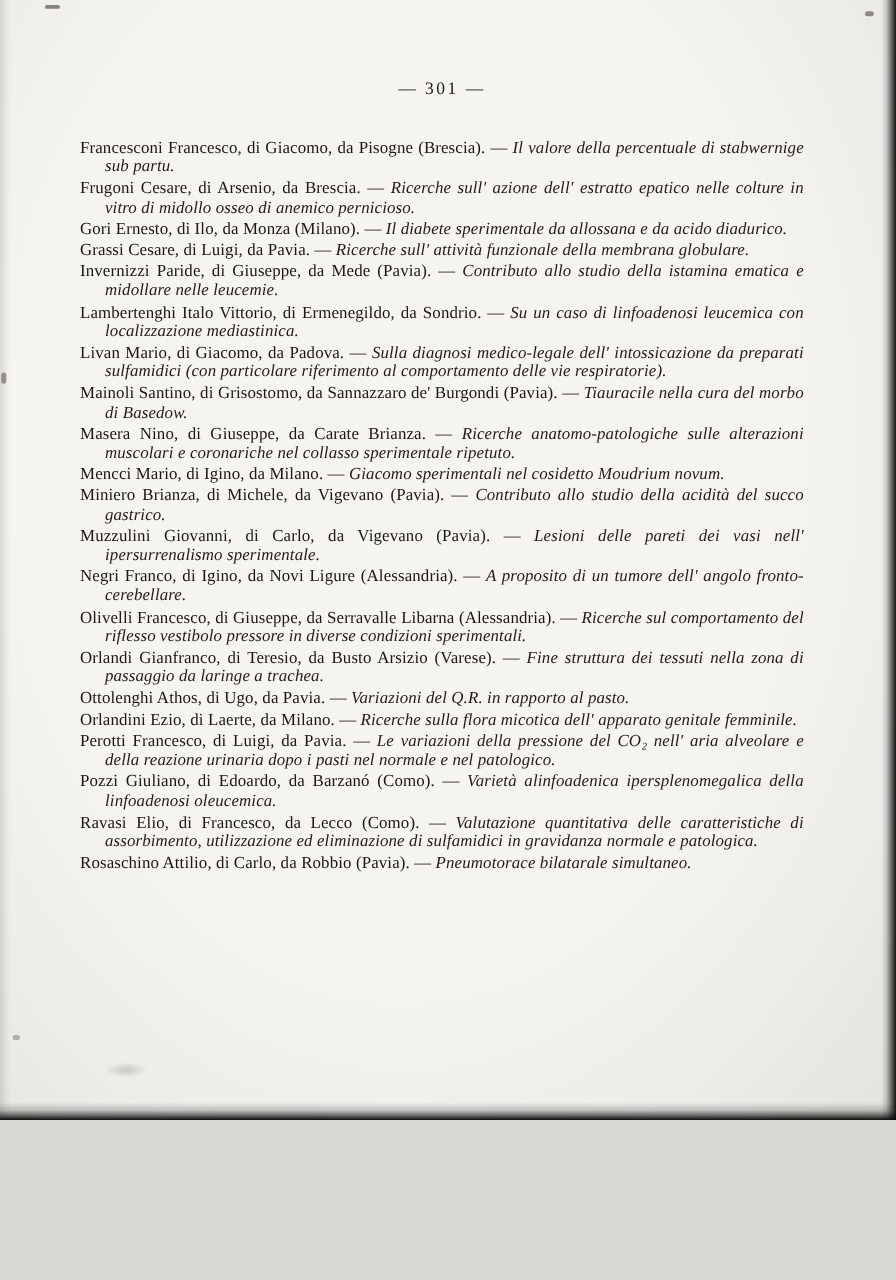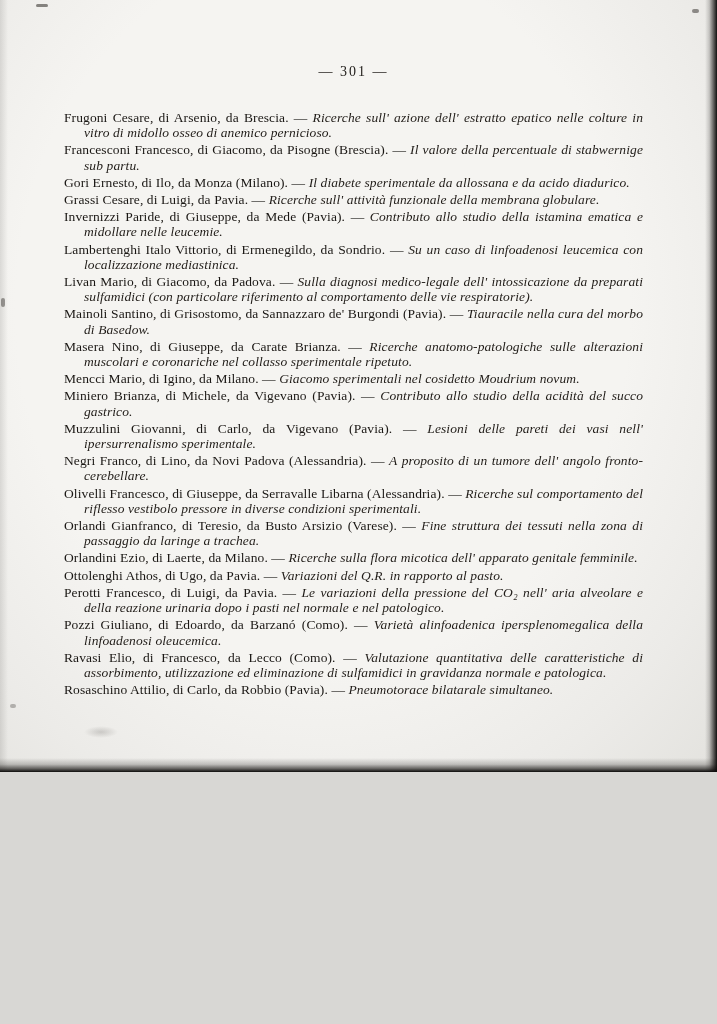--- a/index.html
+++ b/index.html
@@ -3,21 +3,21 @@
 <meta charset="utf-8">
 <style>
   html, body {
     margin: 0;
     padding: 0;
     background: #d8d7d4;
   }
   .page {
     position: relative;
     width: 717px;
-    height: 772px;
+    height: 896px;
     margin: 0 auto;
     overflow: hidden;
     background:
       radial-gradient(ellipse at 45% 40%, #f5f4f1 55%, #ecebe8 80%, #e3e2de 100%);
     color: #171513;
     font-family: "Liberation Serif", "DejaVu Serif", serif;
   }
   .content {
     position: relative;
     padding: 64px 74px 0 64px;
@@ -82,37 +82,37 @@
     background: linear-gradient(to right, rgba(30,28,25,0.12), rgba(30,28,25,0));
   }
 </style>
 </head>
 <body>
 
 <div class="page">
   <div class="content">
     <div class="page-number">— 301 —</div>
     <div class="entry-list">
+        <p class="entry"><span class="entry-head">Francesconi Francesco, di Giacomo, da Pisogne (Brescia). — </span><span class="entry-title">Il valore della percentuale di stabwernige sub partu.</span></p>
         <p class="entry"><span class="entry-head">Frugoni Cesare, di Arsenio, da Brescia. — </span><span class="entry-title">Ricerche sull' azione dell' estratto epatico nelle colture in vitro di midollo osseo di anemico pernicioso.</span></p>
-        <p class="entry"><span class="entry-head">Francesconi Francesco, di Giacomo, da Pisogne (Brescia). — </span><span class="entry-title">Il valore della percentuale di stabwernige sub partu.</span></p>
         <p class="entry"><span class="entry-head">Gori Ernesto, di Ilo, da Monza (Milano). — </span><span class="entry-title">Il diabete sperimentale da allossana e da acido diadurico.</span></p>
         <p class="entry"><span class="entry-head">Grassi Cesare, di Luigi, da Pavia. — </span><span class="entry-title">Ricerche sull' attività funzionale della membrana globulare.</span></p>
         <p class="entry"><span class="entry-head">Invernizzi Paride, di Giuseppe, da Mede (Pavia). — </span><span class="entry-title">Contributo allo studio della istamina ematica e midollare nelle leucemie.</span></p>
         <p class="entry"><span class="entry-head">Lambertenghi Italo Vittorio, di Ermenegildo, da Sondrio. — </span><span class="entry-title">Su un caso di linfoadenosi leucemica con localizzazione mediastinica.</span></p>
         <p class="entry"><span class="entry-head">Livan Mario, di Giacomo, da Padova. — </span><span class="entry-title">Sulla diagnosi medico-legale dell' intossicazione da preparati sulfamidici (con particolare riferimento al comportamento delle vie respiratorie).</span></p>
         <p class="entry"><span class="entry-head">Mainoli Santino, di Grisostomo, da Sannazzaro de' Burgondi (Pavia). — </span><span class="entry-title">Tiauracile nella cura del morbo di Basedow.</span></p>
         <p class="entry"><span class="entry-head">Masera Nino, di Giuseppe, da Carate Brianza. — </span><span class="entry-title">Ricerche anatomo-patologiche sulle alterazioni muscolari e coronariche nel collasso sperimentale ripetuto.</span></p>
         <p class="entry"><span class="entry-head">Mencci Mario, di Igino, da Milano. — </span><span class="entry-title">Giacomo sperimentali nel cosidetto Moudrium novum.</span></p>
         <p class="entry"><span class="entry-head">Miniero Brianza, di Michele, da Vigevano (Pavia). — </span><span class="entry-title">Contributo allo studio della acidità del succo gastrico.</span></p>
         <p class="entry"><span class="entry-head">Muzzulini Giovanni, di Carlo, da Vigevano (Pavia). — </span><span class="entry-title">Lesioni delle pareti dei vasi nell' ipersurrenalismo sperimentale.</span></p>
-        <p class="entry"><span class="entry-head">Negri Franco, di Lino, da Novi Padova (Alessandria). — </span><span class="entry-title">A proposito di un tumore dell' angolo fronto-cerebellare.</span></p>
+        <p class="entry"><span class="entry-head">Negri Franco, di Igino, da Novi Ligure (Alessandria). — </span><span class="entry-title">A proposito di un tumore dell' angolo fronto-cerebellare.</span></p>
         <p class="entry"><span class="entry-head">Olivelli Francesco, di Giuseppe, da Serravalle Libarna (Alessandria). — </span><span class="entry-title">Ricerche sul comportamento del riflesso vestibolo pressore in diverse condizioni sperimentali.</span></p>
         <p class="entry"><span class="entry-head">Orlandi Gianfranco, di Teresio, da Busto Arsizio (Varese). — </span><span class="entry-title">Fine struttura dei tessuti nella zona di passaggio da laringe a trachea.</span></p>
+        <p class="entry"><span class="entry-head">Ottolenghi Athos, di Ugo, da Pavia. — </span><span class="entry-title">Variazioni del Q.R. in rapporto al pasto.</span></p>
         <p class="entry"><span class="entry-head">Orlandini Ezio, di Laerte, da Milano. — </span><span class="entry-title">Ricerche sulla flora micotica dell' apparato genitale femminile.</span></p>
-        <p class="entry"><span class="entry-head">Ottolenghi Athos, di Ugo, da Pavia. — </span><span class="entry-title">Variazioni del Q.R. in rapporto al pasto.</span></p>
         <p class="entry"><span class="entry-head">Perotti Francesco, di Luigi, da Pavia. — </span><span class="entry-title">Le variazioni della pressione del CO₂ nell' aria alveolare e della reazione urinaria dopo i pasti nel normale e nel patologico.</span></p>
         <p class="entry"><span class="entry-head">Pozzi Giuliano, di Edoardo, da Barzanó (Como). — </span><span class="entry-title">Varietà alinfoadenica ipersplenomegalica della linfoadenosi oleucemica.</span></p>
         <p class="entry"><span class="entry-head">Ravasi Elio, di Francesco, da Lecco (Como). — </span><span class="entry-title">Valutazione quantitativa delle caratteristiche di assorbimento, utilizzazione ed eliminazione di sulfamidici in gravidanza normale e patologica.</span></p>
         <p class="entry"><span class="entry-head">Rosaschino Attilio, di Carlo, da Robbio (Pavia). — </span><span class="entry-title">Pneumotorace bilatarale simultaneo.</span></p>
       </div>
   </div>
 
   <div class="artifact edge-left-shade"></div>
   <div class="artifact edge-right"></div>
   <div class="artifact edge-bottom"></div>

